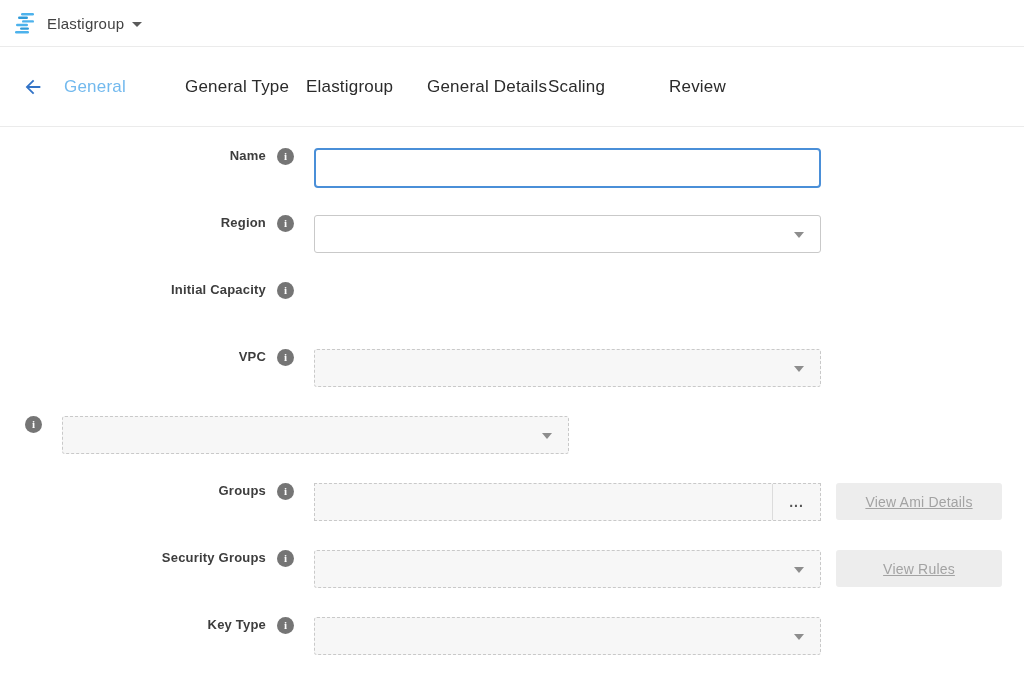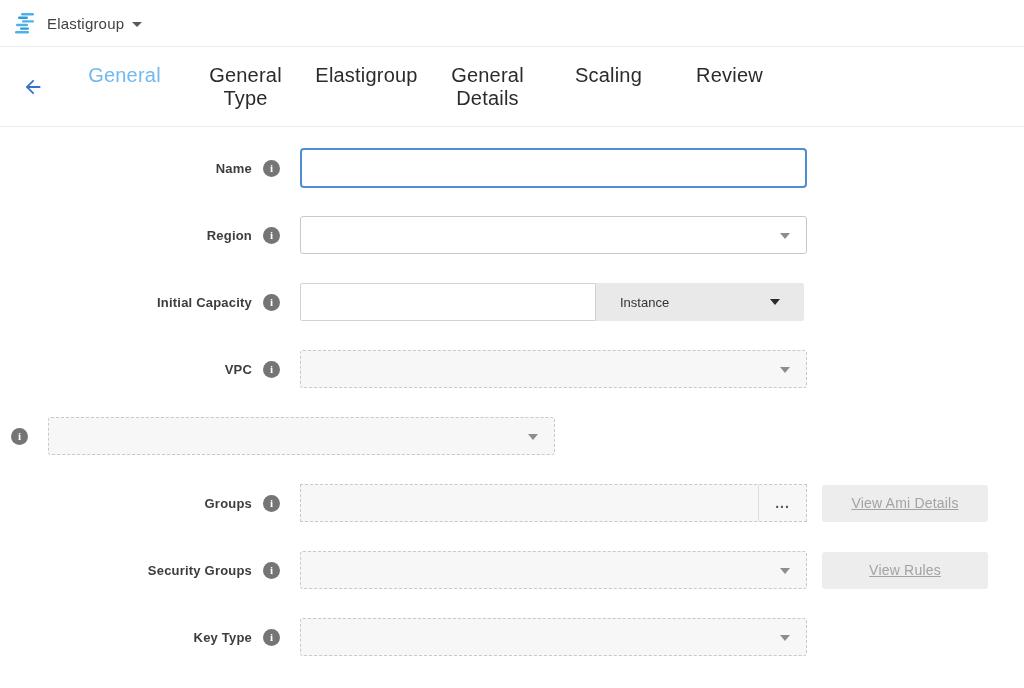--- a/index.html
+++ b/index.html
@@ -15,27 +15,27 @@
   .caret-sm { width:0; height:0; border-left:5px solid transparent;
               border-right:5px solid transparent; border-top:5px solid #5a5a5a;
               margin-left:8px; margin-top:2px; }
 
   
   .tabbar { height:80px; display:flex; align-items:center; border-bottom:1px solid #ebebeb;
             background:#fff; padding-left:20px; }
   .back-btn { width:26px; height:26px; display:flex; align-items:center; justify-content:center;
               cursor:pointer; margin-right:18px; }
   .tabs { display:flex; }
-  .tab { width:121px; text-align:center; font-size:20px; color:#2b2b2b; cursor:pointer;
+  .tab { width:121px; font-size:17px; color:#2b2b2b; cursor:pointer;
          letter-spacing:.2px; }
   .tab.active { color:#72b9ee; }
 
   
   .form { padding-top:21px; }
-  .row { display:flex; align-items:center; margin-bottom:27px; height:40px; }
+  .row { display:flex; align-items:flex-start; margin-bottom:27px; height:40px;margin-left:14px; }
   .label-col { width:252px; text-align:right; font-size:13px; font-weight:bold;
                color:#3d3d3d; letter-spacing:.2px; }
   .info-icon { width:17px; height:17px; min-width:17px; border-radius:50%; background:#757575;
                color:#fff; font-size:11px; font-weight:bold; line-height:17px; text-align:center;
                margin-left:11px; font-family:"Liberation Serif", serif; cursor:pointer; }
   .field-area { margin-left:20px; width:507px; display:flex; position:relative; }
 
   .input-focused { width:100%; height:40px; border:2px solid #4a8fd8; border-radius:4px;
                    background:#fff; outline:none; padding:0 10px; font-size:14px; color:#333; }
 
@@ -115,27 +115,20 @@
     <div class="field-area">
       <div class="select">
         <span class="caret-down"></span>
       </div>
     </div>
   </div>
 
   <div class="row">
     <div class="label-col">Initial Capacity</div>
     <span class="info-icon">i</span>
-    <div class="field-area">
-      <input class="cap-input" type="text" value="" style="">
-      <div class="unit-dd">
-        <span class="txt">Instance</span>
-        <span class="caret-down"></span>
-      </div>
-    </div>
   </div>
 
   <div class="row">
     <div class="label-col">VPC</div>
     <span class="info-icon">i</span>
     <div class="field-area">
       <div class="select select-disabled">
         <span class="caret-down"></span>
       </div>
     </div>

